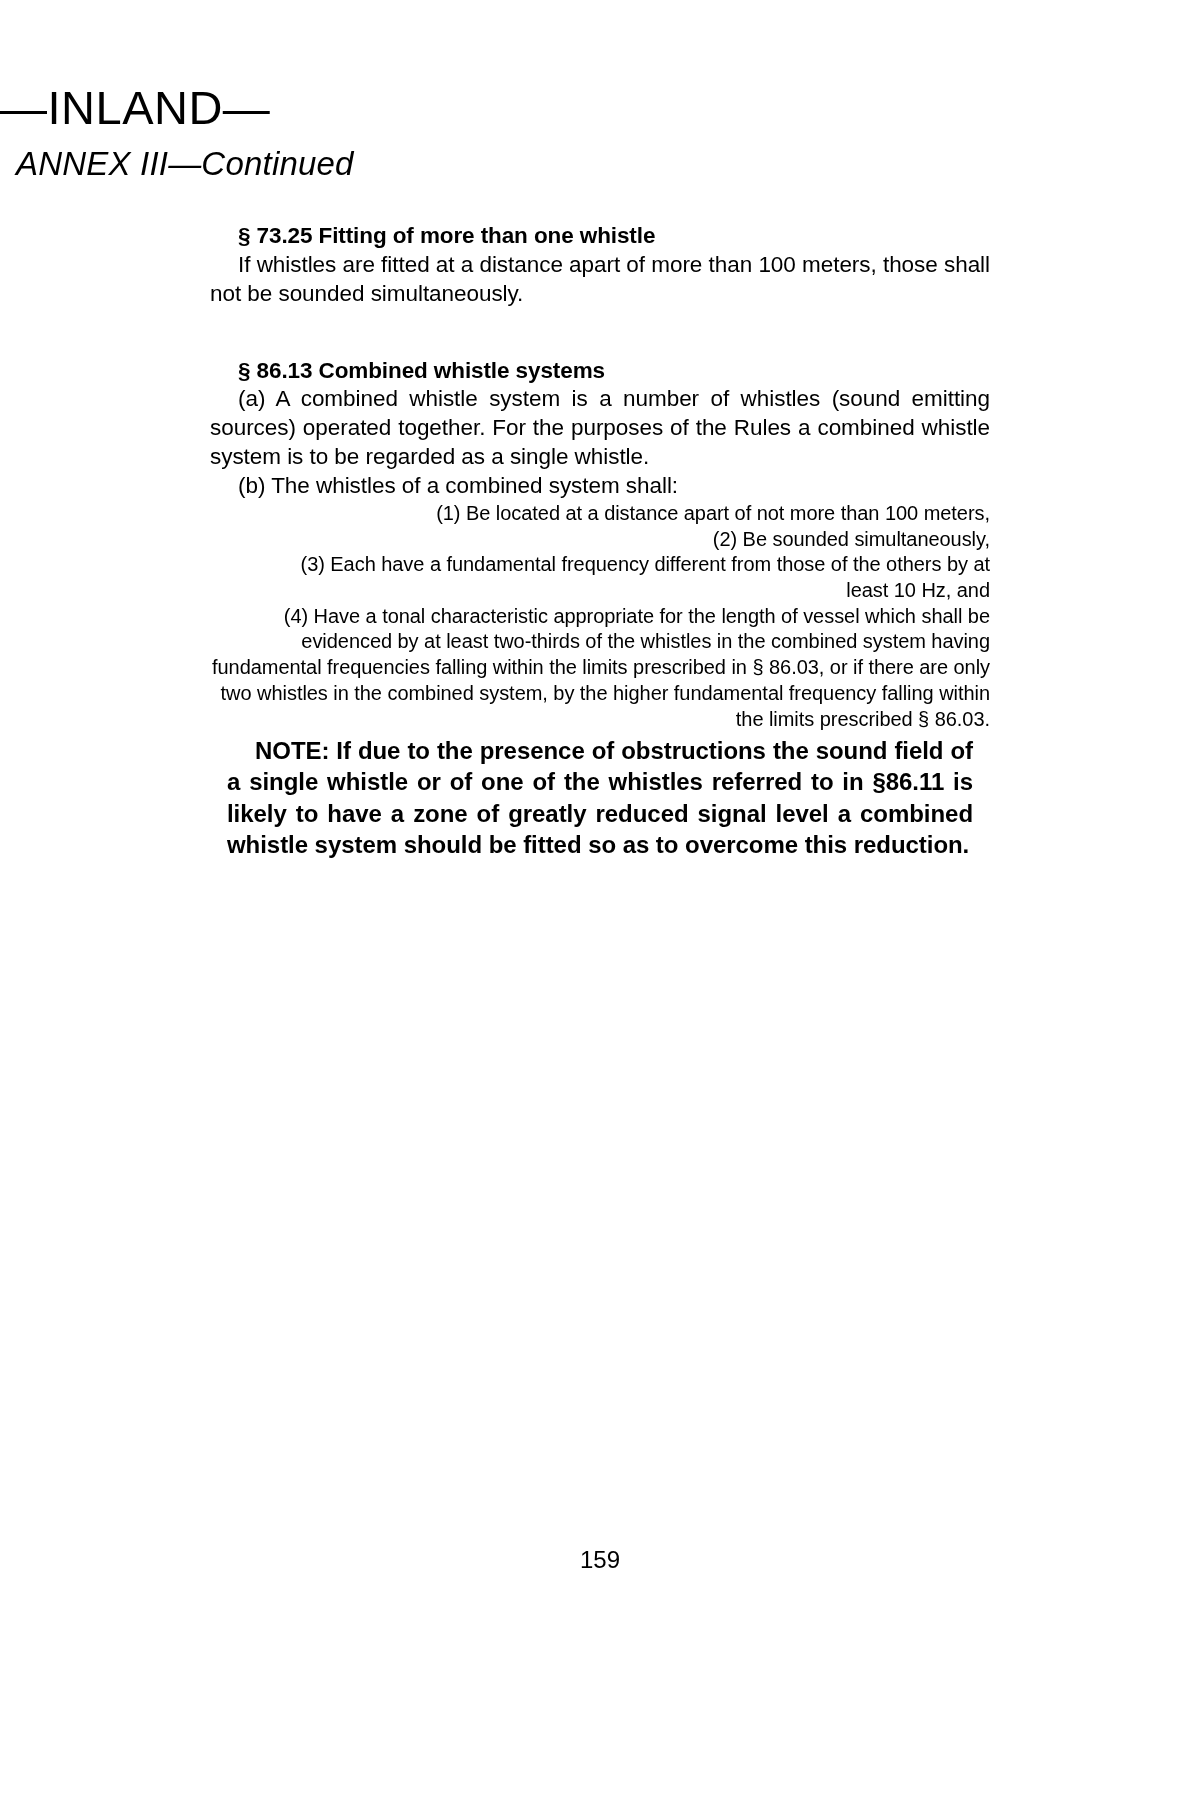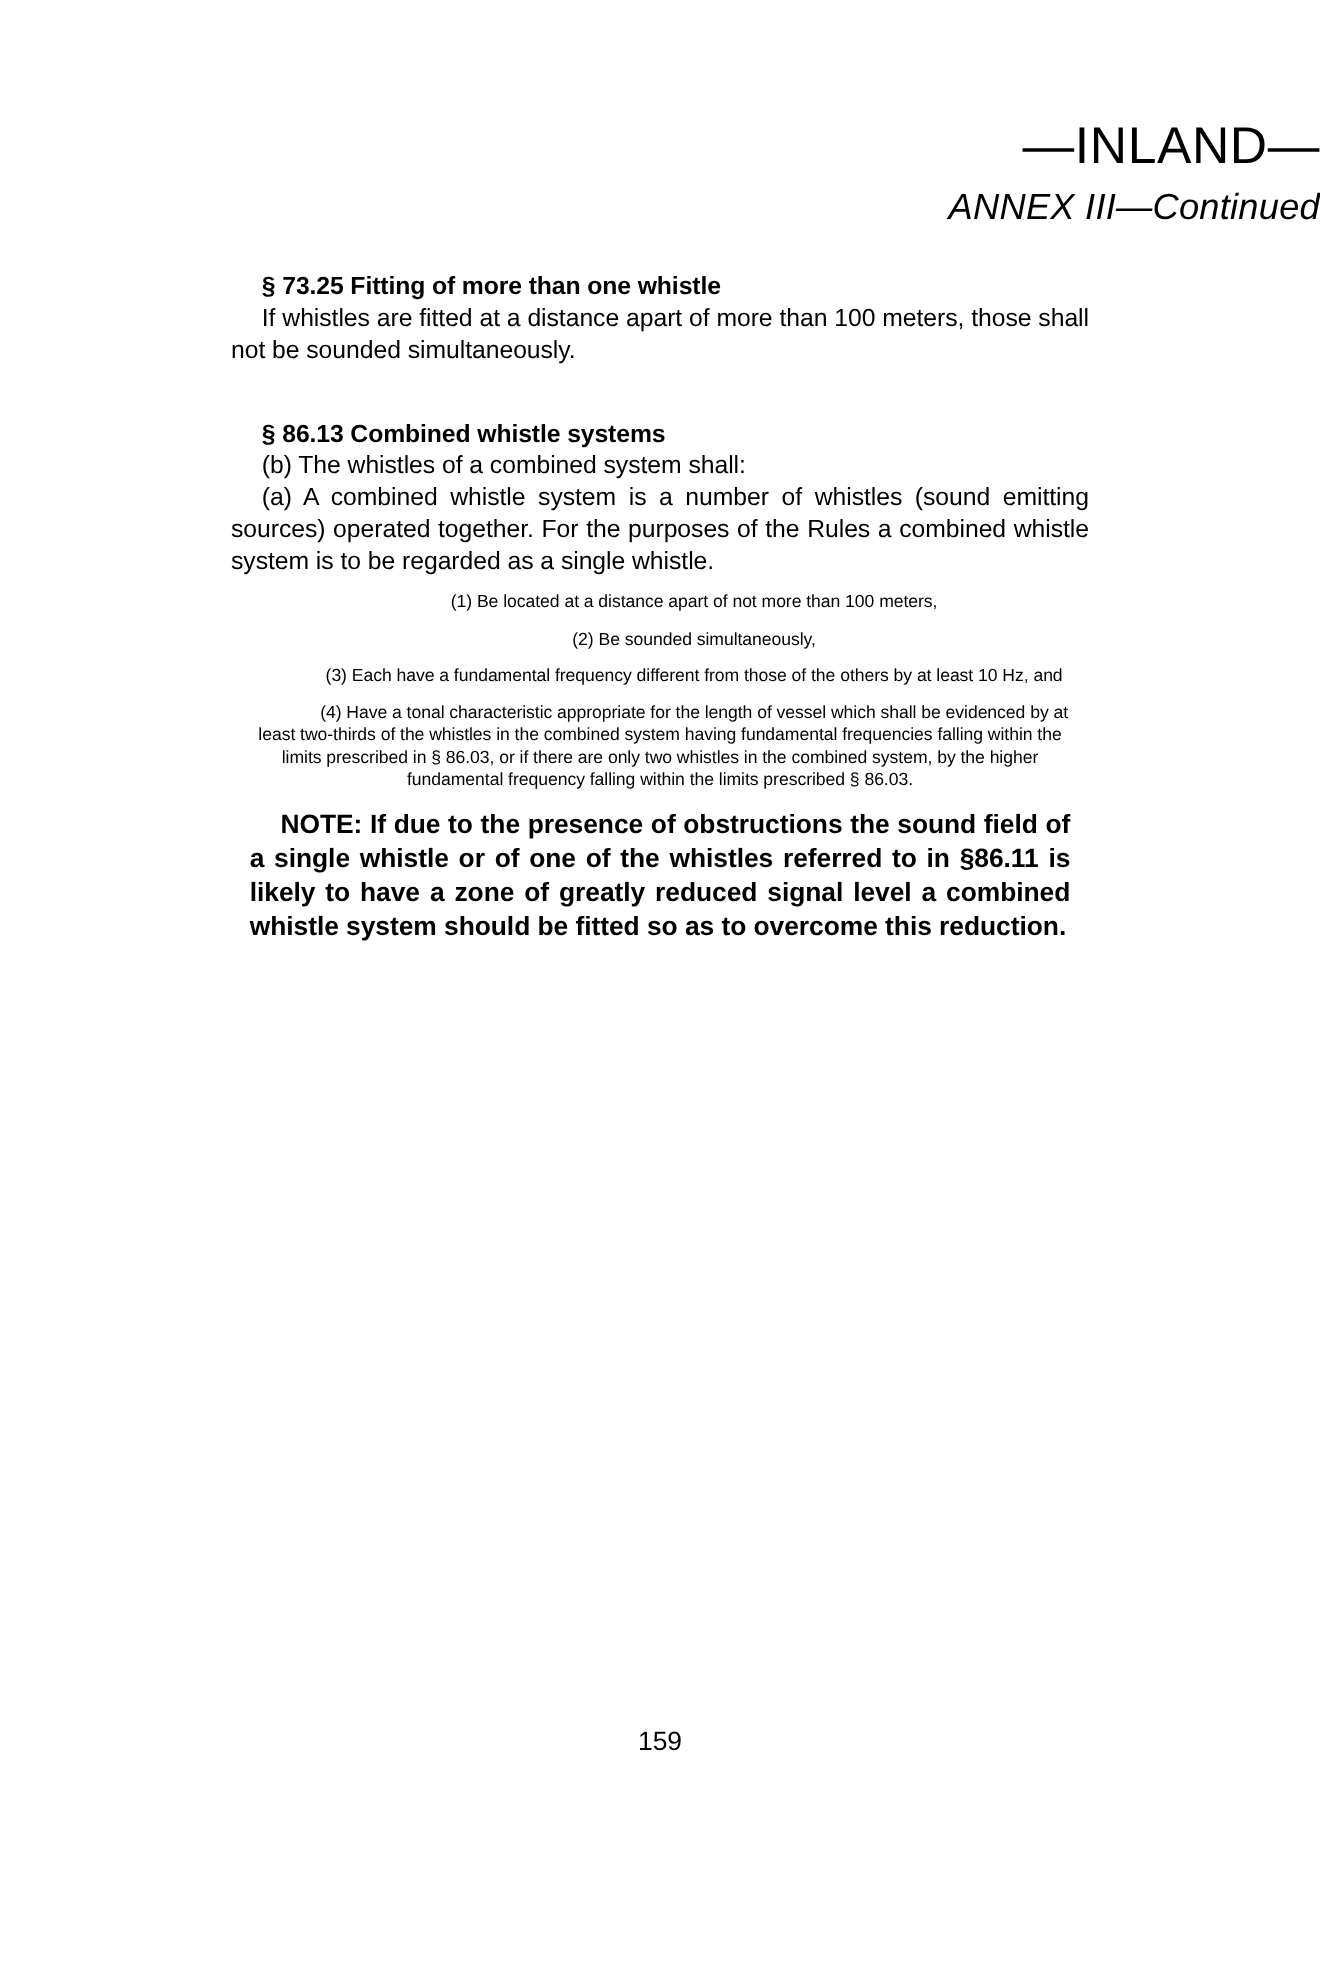--- a/index.html
+++ b/index.html
@@ -15,22 +15,22 @@
     position: relative;
     overflow: hidden;
   }
   .page {
     position: relative;
     width: 1200px;
     height: 1800px;
     box-sizing: border-box;
   }
   .header {
-    text-align: right;
-    margin-top: 108px;
+    text-align: left;
+    margin-top: 84px;
   }
   .title-inland {
     font-size: 47px;
     font-weight: 400;
     letter-spacing: 0.5px;
     line-height: 1.0;
     white-space: nowrap;
   }
   .title-annex {
     font-size: 33px;
@@ -65,25 +65,25 @@
     line-height: 1.285;
     margin: 0;
     text-align: justify;
     text-indent: 28px;
     letter-spacing: -0.05px;
   }
   p.body.nojust {
     text-align: left;
   }
   p.item {
-    font-size: 16px;
+    font-size: 20px;
     font-weight: 400;
     line-height: 1.285;
-    margin: 13px;
-    text-align: center;
+    margin: 0;
+    text-align: right;
     text-indent: 62px;
     letter-spacing: -0.05px;
   }
   p.note {
     font-size: 24px;
     font-weight: 700;
     line-height: 1.30;
     margin: 17px;
     margin-top: 3px;
     text-align: justify;
@@ -111,23 +111,23 @@
   </div>
 
   <div class="content">
 
     <h2 class="sec-heading">§ 73.25 Fitting of more than one whistle</h2>
 
     <p class="body">If whistles are fitted at a distance apart of more than 100 meters, those shall not be sounded simultaneously.</p>
 
     <h2 class="sec-heading spaced">§ 86.13 Combined whistle systems</h2>
 
+    <p class="body">(a) A combined whistle system is a number of whistles (sound emitting sources) operated together. For the purposes of the Rules a combined whistle system is to be regarded as a single whistle.</p>
+
     <p class="body nojust">(b) The whistles of a combined system shall:</p>
-
-    <p class="body">(a) A combined whistle system is a number of whistles (sound emitting sources) operated together. For the purposes of the Rules a combined whistle system is to be regarded as a single whistle.</p>
 
     <p class="item">(1) Be located at a distance apart of not more than 100 meters,</p>
 
     <p class="item">(2) Be sounded simultaneously,</p>
 
     <p class="item">(3) Each have a fundamental frequency different from those of the others by at least 10 Hz, and</p>
 
     <p class="item">(4) Have a tonal characteristic appropriate for the length of vessel which shall be evidenced by at least two-thirds of the whistles in the combined system having fundamental frequencies falling within the limits prescribed in § 86.03, or if there are only two whistles in the combined system, by the higher fundamental frequency falling within the limits prescribed § 86.03.</p>
 
     <p class="note">NOTE: If due to the presence of obstructions the sound field of a single whistle or of one of the whistles referred to in §86.11 is likely to have a zone of greatly reduced signal level a combined whistle system should be fitted so as to overcome this reduction.</p>

